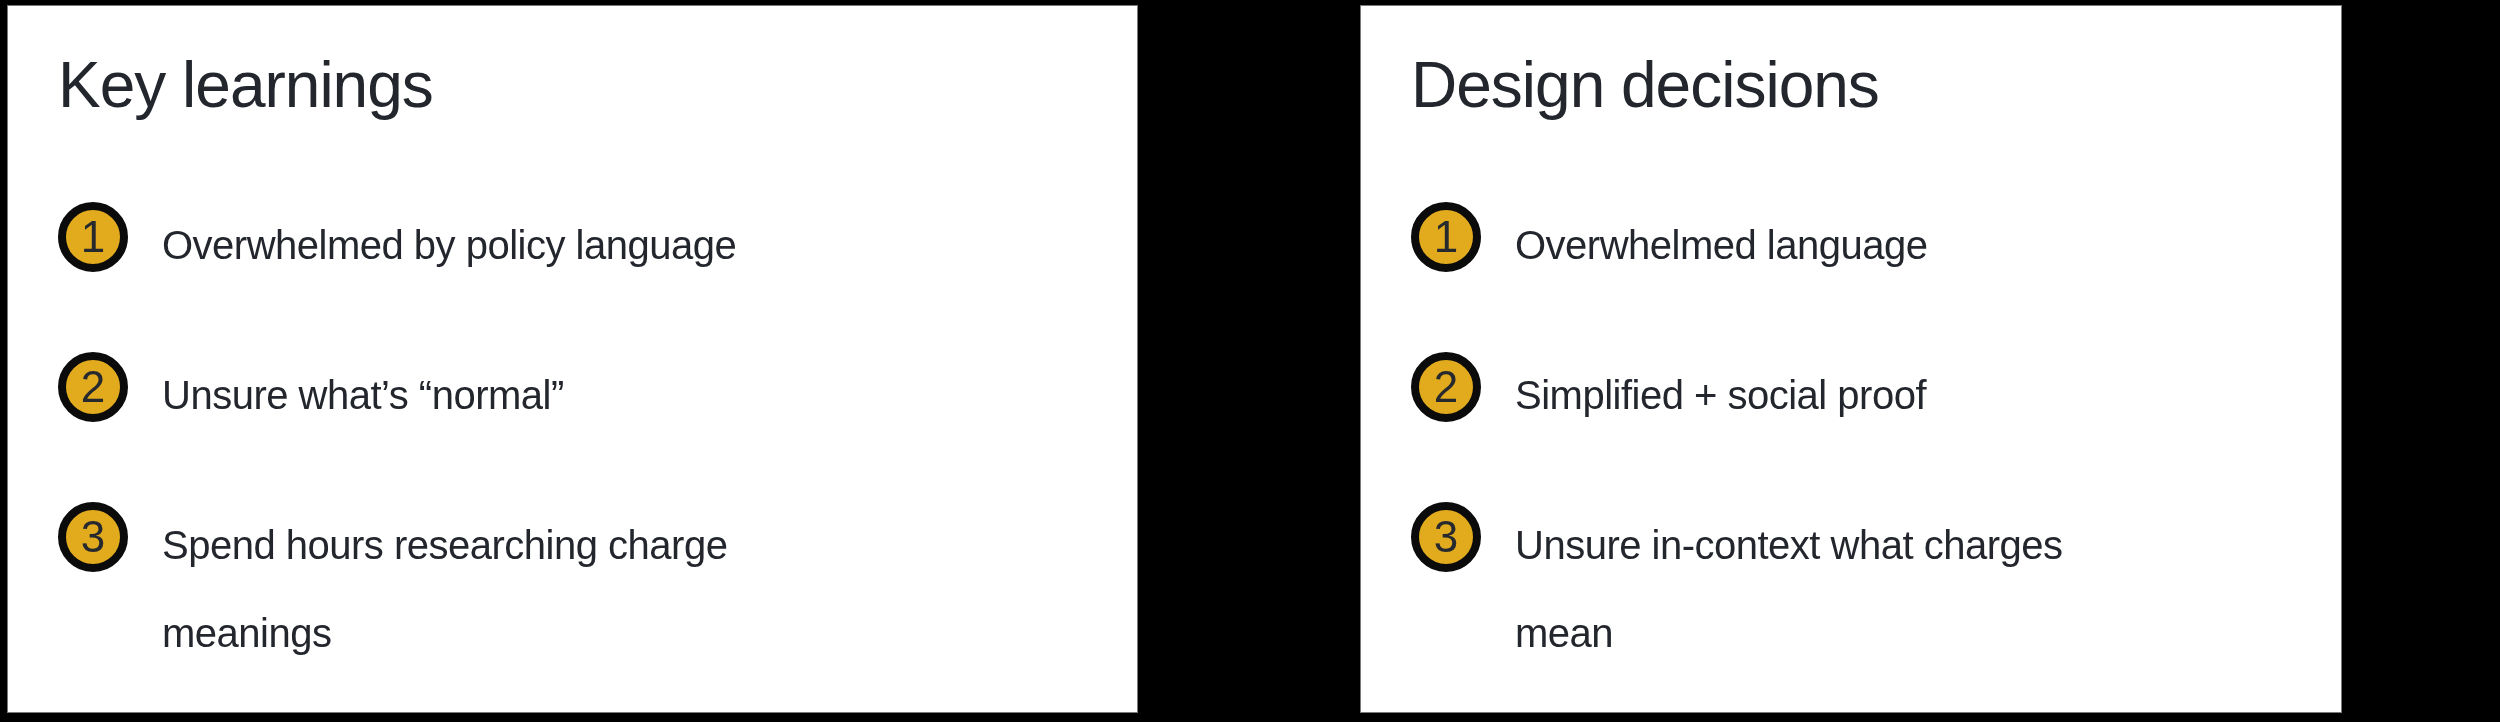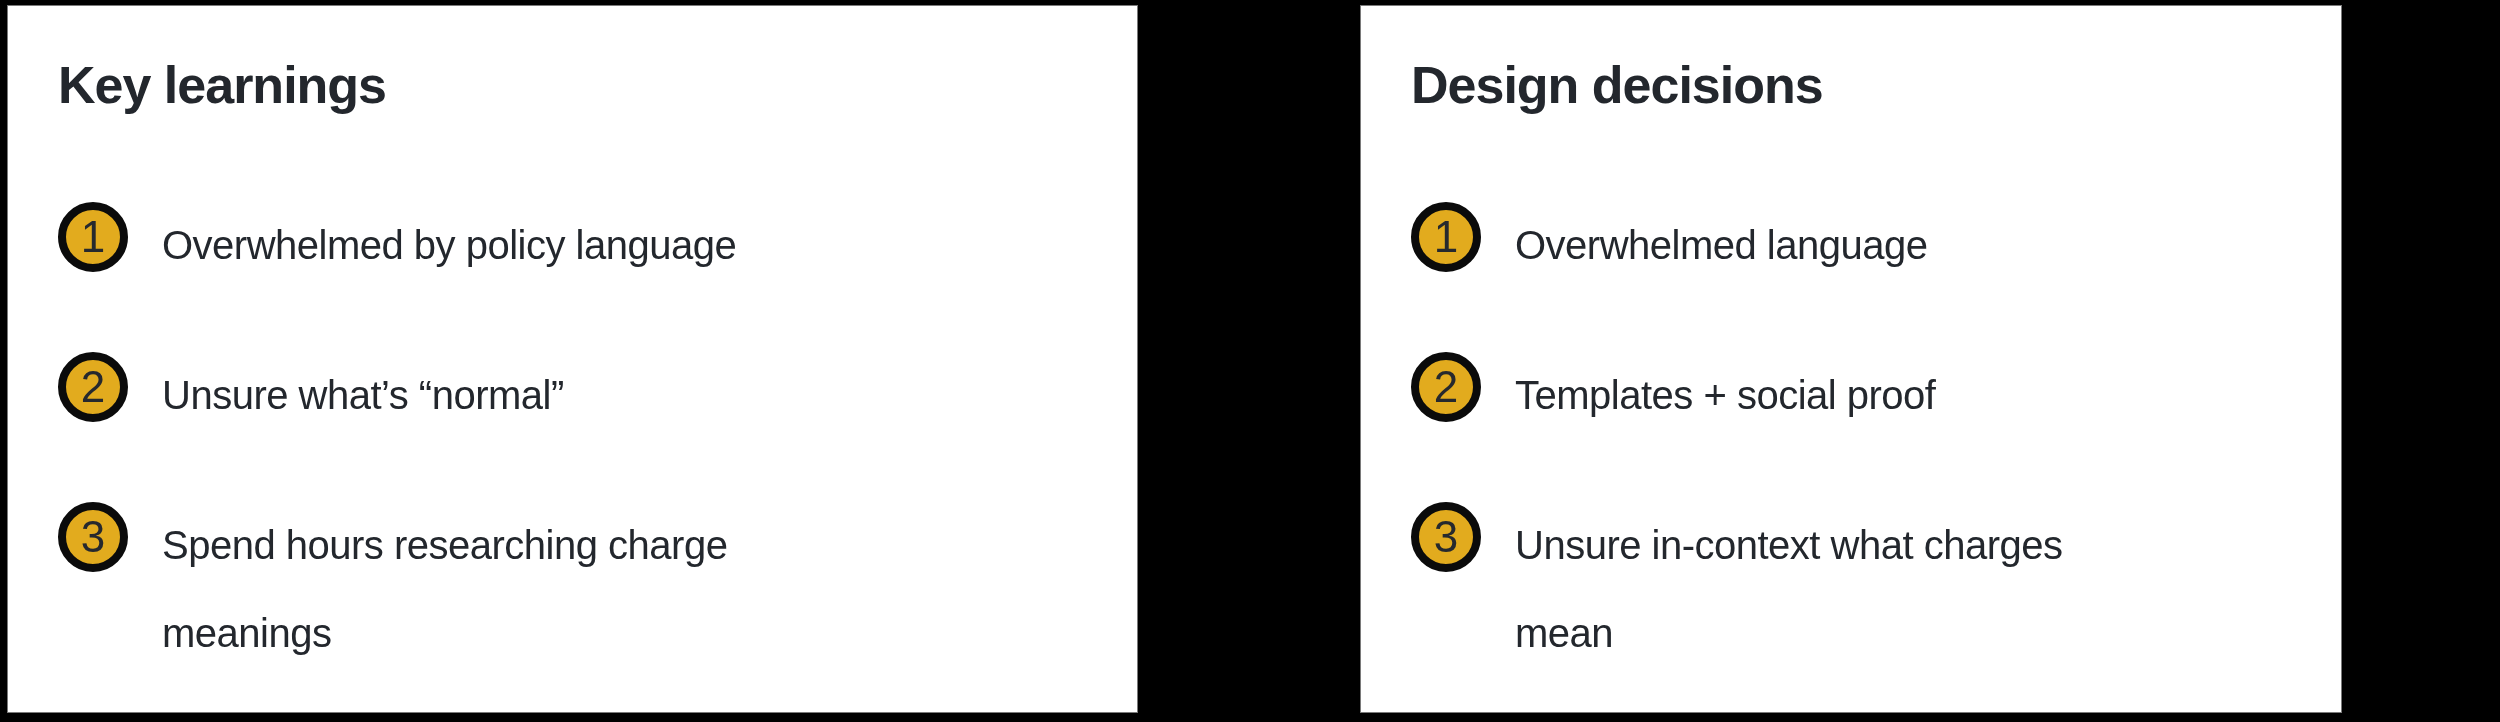--- a/index.html
+++ b/index.html
@@ -27,22 +27,22 @@
     position:absolute;
     top:5px;
     height:708px;
     background:var(--card-bg);
     border:1px solid var(--card-edge);
     padding:46px 45px 40px 50px;
   }
   .card.left{left:7px;width:1131px;}
   .card.right{left:1360px;width:982px;}
   .card-title{
-    font-size:52px;
-    font-weight:700;
+    font-size:64px;
+    font-weight:400;
     letter-spacing:-1px;
     color:var(--text);
     line-height:66px;
   }
   .items{
     margin-top:84px;
     list-style:none;
   }
   .item{
     display:flex;
@@ -113,21 +113,21 @@
       <li class="item">
         <span class="badge">
           <span class="badge-num">1</span>
         </span>
         <span class="item-text">Overwhelmed language</span>
       </li>
       <li class="item">
         <span class="badge">
           <span class="badge-num">2</span>
         </span>
-        <span class="item-text">Templates + social proof</span>
+        <span class="item-text">Simplified + social proof</span>
       </li>
       <li class="item">
         <span class="badge">
           <span class="badge-num">3</span>
         </span>
         <span class="item-text">Unsure in-context what charges
 mean</span>
       </li>
     </ul>
   </section>

